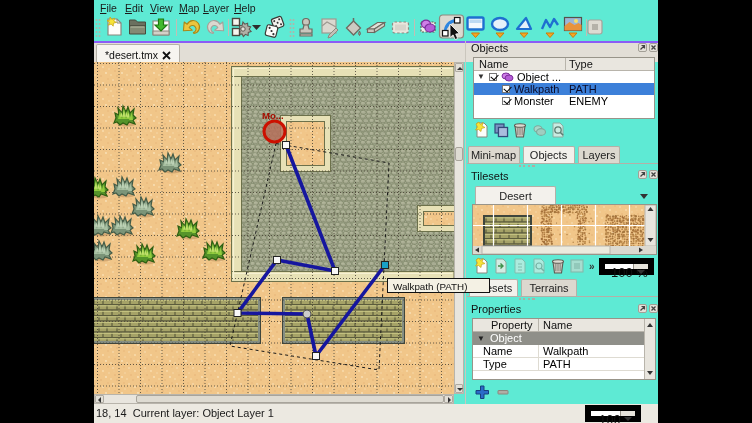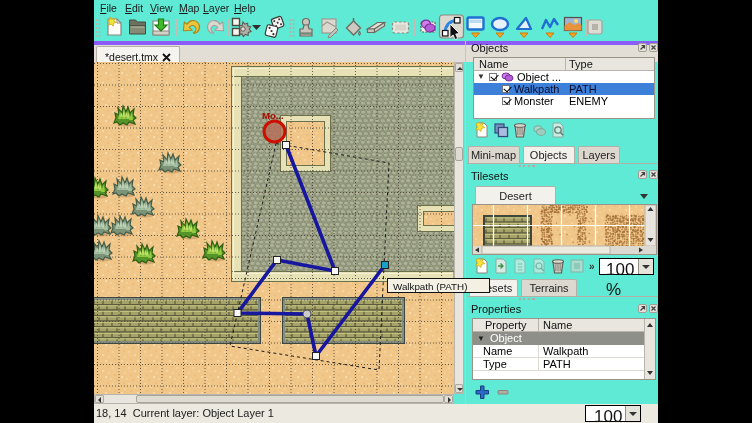--- a/index.html
+++ b/index.html
@@ -1,35 +1,35 @@
 <!DOCTYPE html>
 <html><head><meta charset="utf-8"><style>
 *{margin:0;padding:0;box-sizing:border-box}
 body{width:752px;height:423px;background:#000;overflow:hidden;font-family:"Liberation Sans",sans-serif;position:relative}
 #win{position:absolute;left:94px;top:0;width:564px;height:423px;background:#5eead4;overflow:hidden}
 .abs{position:absolute}
 #menubar{position:absolute;left:0;top:0;width:564px;height:17px;font-size:10.5px;color:#1a1a1a}
 #menubar span{position:absolute;top:2px}
 #menubar u{text-decoration:underline}
-#tabbar{position:absolute;left:0;top:41px;width:564px;height:21px;background:#e2ded6;border-top:4px solid #8b5cf6}
+#tabbar{position:absolute;left:0;top:41px;width:564px;height:21px;background:#e2ded6;border-top:2px solid #8b5cf6}
 #tab1{position:absolute;left:2px;top:1px;width:84px;height:20px;background:#f6f4ef;border:1px solid #b4b0a7;border-bottom:none;border-radius:2px 2px 0 0;font-size:10.5px;color:#111;padding:4px 0 0 8px}
 #statusbar{position:absolute;left:0;top:404px;width:564px;height:19px;background:#ece9e1;font-size:11px;color:#1a1a1a;padding:3px 0 0 2px}
 
 .sb{position:absolute;background:#e8e5de;border:1px solid #b8b4ab}
 .sbthumb{position:absolute;background:#dedbd2;border:1px solid #a8a49b;border-radius:2px}
 .sbbtn{position:absolute;background:#e2dfd7;border:1px solid #aeaaa1;border-radius:1px}
 .arr{position:absolute;width:0;height:0}
 
 .docktitle{position:absolute;font-size:11px;color:#111}
 .dockbtn{position:absolute;width:9px;height:9px;border:1px solid #a39f96;border-radius:2px;background:#e4e1da;font-size:7px;line-height:7px;text-align:center;color:#333}
 .tbl{position:absolute;background:#fff;border:1px solid #989489}
 .hdr{position:absolute;background:#e9e6df;border-bottom:1px solid #b8b4ab;font-size:11px;color:#111}
 .tabsm{position:absolute;height:17px;background:#dcd8cf;border:1px solid #b4b0a7;border-bottom:none;border-radius:2px 2px 0 0;font-size:11px;color:#222;text-align:center;padding-top:2px}
 .tabact{background:#f3f1ec}
-.combo{position:absolute;background:#fff;border:1px solid #000000;font-size:17px;color:#111}
+.combo{position:absolute;background:#fff;border:6px solid #000000;font-size:13px;color:#111}
 .combobtn{position:absolute;right:0;top:0;bottom:0;width:15px;background:#e6e3db;border-left:1px solid #948f85}
 .cb{position:absolute;width:8px;height:8px;background:#fff;border:1px solid #777;display:inline-block}
 .cb::after{content:"";position:absolute;left:0.5px;top:-0.5px;width:5.5px;height:3.5px;border-left:1.8px solid #000;border-bottom:1.8px solid #000;transform:rotate(-48deg)}
 #tooltip{position:absolute;left:293px;top:278px;width:103px;height:15px;background:#f4f1e4;border:1px solid #111;font-size:9.8px;color:#111;padding:1.5px 0 0 5px;z-index:5;white-space:nowrap;overflow:hidden}
 </style></head>
 <body>
 <div id="win">
   <div id="menubar">
     <span style="left:6px"><u>F</u>ile</span>
     <span style="left:31px"><u>E</u>dit</span>
@@ -955,21 +955,21 @@
 
     <div class="docktitle" style="left:377px;top:303px">Properties</div>
     <div class="dockbtn" style="left:544px;top:304px"><svg width="7" height="7">
           <path d="M1.5 5.5 L5.5 1.5 M2.5 1.5 h3 v3" stroke="#444" stroke-width="1.2" fill="none"></path>
         </svg></div>
     <div class="dockbtn" style="left:555px;top:304px"><svg width="7" height="7">
           <path d="M1.5 1.5 L5.5 5.5 M5.5 1.5 L1.5 5.5" stroke="#444" stroke-width="1.3" fill="none"></path>
         </svg></div>
     <div class="tbl" style="left:378px;top:318px;width:184px;height:62px">
       <div class="hdr" style="left:0;top:0;width:171px;height:13px">
-        <span style="position:absolute;left:12px;top:0">Property</span>
+        <span style="position:absolute;left:18px;top:0">Property</span>
         <span style="position:absolute;left:70px;top:0">Name</span>
         <div style="position:absolute;left:65px;top:0;width:1px;height:13px;background:#b8b4ab"></div>
       </div>
       <div style="position:absolute;left:0;top:13px;width:171px;height:13px;background:#8f8f89;font-size:11px;color:#fff">
         <span style="position:absolute;left:4px;top:2px;font-size:8px;color:#222">▼</span>
         <span style="position:absolute;left:17px;top:0">Object</span>
       </div>
       <div style="position:absolute;left:0;top:26px;width:171px;height:13px;font-size:11px;border-bottom:1px solid #dedbd2">
         <span style="position:absolute;left:10px;top:0">Name</span>
         <span style="position:absolute;left:70px;top:0">Walkpath</span>

